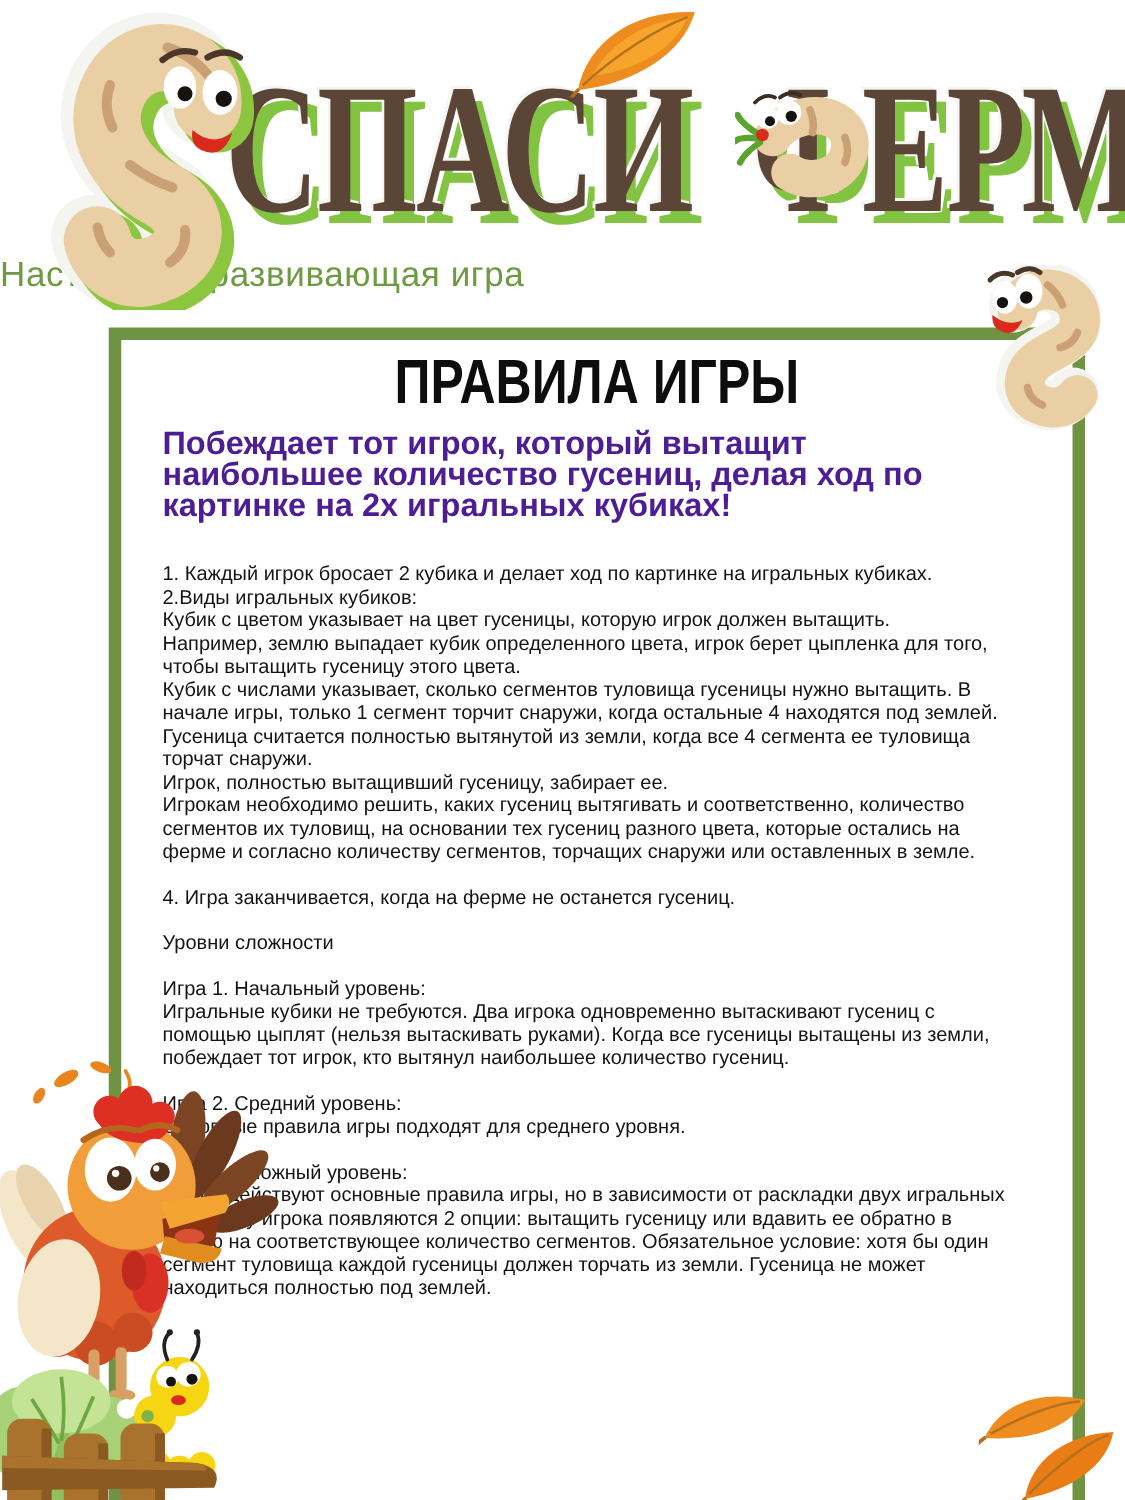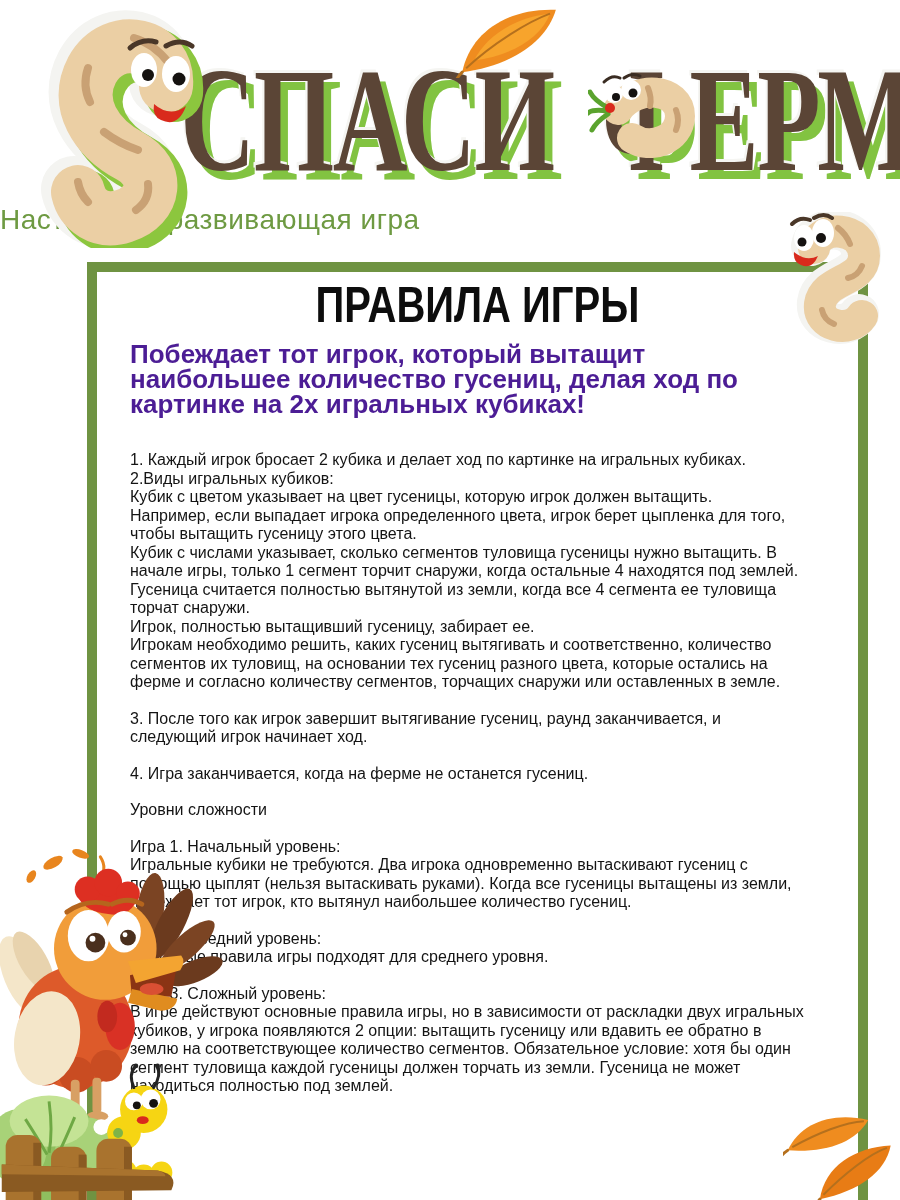--- a/index.html
+++ b/index.html
@@ -69,27 +69,24 @@
 <div class="subtitle">Настольная развивающая игра</div>
 
 <div class="rules-box">
   <div class="rules-heading">ПРАВИЛА ИГРЫ</div>
   <div class="rules-intro">Побеждает тот игрок, который вытащит наибольшее количество гусениц, делая ход по картинке на 2х игральных кубиках!</div>
   <div class="rules-body">
       <div class="rules-block">
         <div class="rules-line">1. Каждый игрок бросает 2 кубика и делает ход по картинке на игральных кубиках.</div>
         <div class="rules-line">2.Виды игральных кубиков:</div>
         <div class="rules-line">Кубик с цветом указывает на цвет гусеницы, которую игрок должен вытащить.</div>
-        <div class="rules-line">Например, если выпадает игрока определенного цвета, игрок берет цыпленка для того, чтобы вытащить гусеницу этого цвета.</div>
+        <div class="rules-line">Например, землю выпадает кубик определенного цвета, игрок берет цыпленка для того, чтобы вытащить гусеницу этого цвета.</div>
         <div class="rules-line">Кубик с числами указывает, сколько сегментов туловища гусеницы нужно вытащить. В начале игры, только 1 сегмент торчит снаружи, когда остальные 4 находятся под землей. Гусеница считается полностью вытянутой из земли, когда все 4 сегмента ее туловища торчат снаружи.</div>
         <div class="rules-line">Игрок, полностью вытащивший гусеницу, забирает ее.</div>
         <div class="rules-line">Игрокам необходимо решить, каких гусениц вытягивать и соответственно, количество сегментов их туловищ, на основании тех гусениц разного цвета, которые остались на ферме и согласно количеству сегментов, торчащих снаружи или оставленных в земле.</div>
-      </div>
-      <div class="rules-block">
-        <div class="rules-line">3. После того как игрок завершит вытягивание гусениц, раунд заканчивается, и следующий игрок начинает ход.</div>
       </div>
       <div class="rules-block">
         <div class="rules-line">4. Игра заканчивается, когда на ферме не останется гусениц.</div>
       </div>
       <div class="rules-block">
         <div class="rules-line">Уровни сложности</div>
       </div>
       <div class="rules-block">
         <div class="rules-line">Игра 1. Начальный уровень:</div>
         <div class="rules-line">Игральные кубики не требуются. Два игрока одновременно вытаскивают гусениц с помощью цыплят (нельзя вытаскивать руками). Когда все гусеницы вытащены из земли, побеждает тот игрок, кто вытянул наибольшее количество гусениц.</div>

